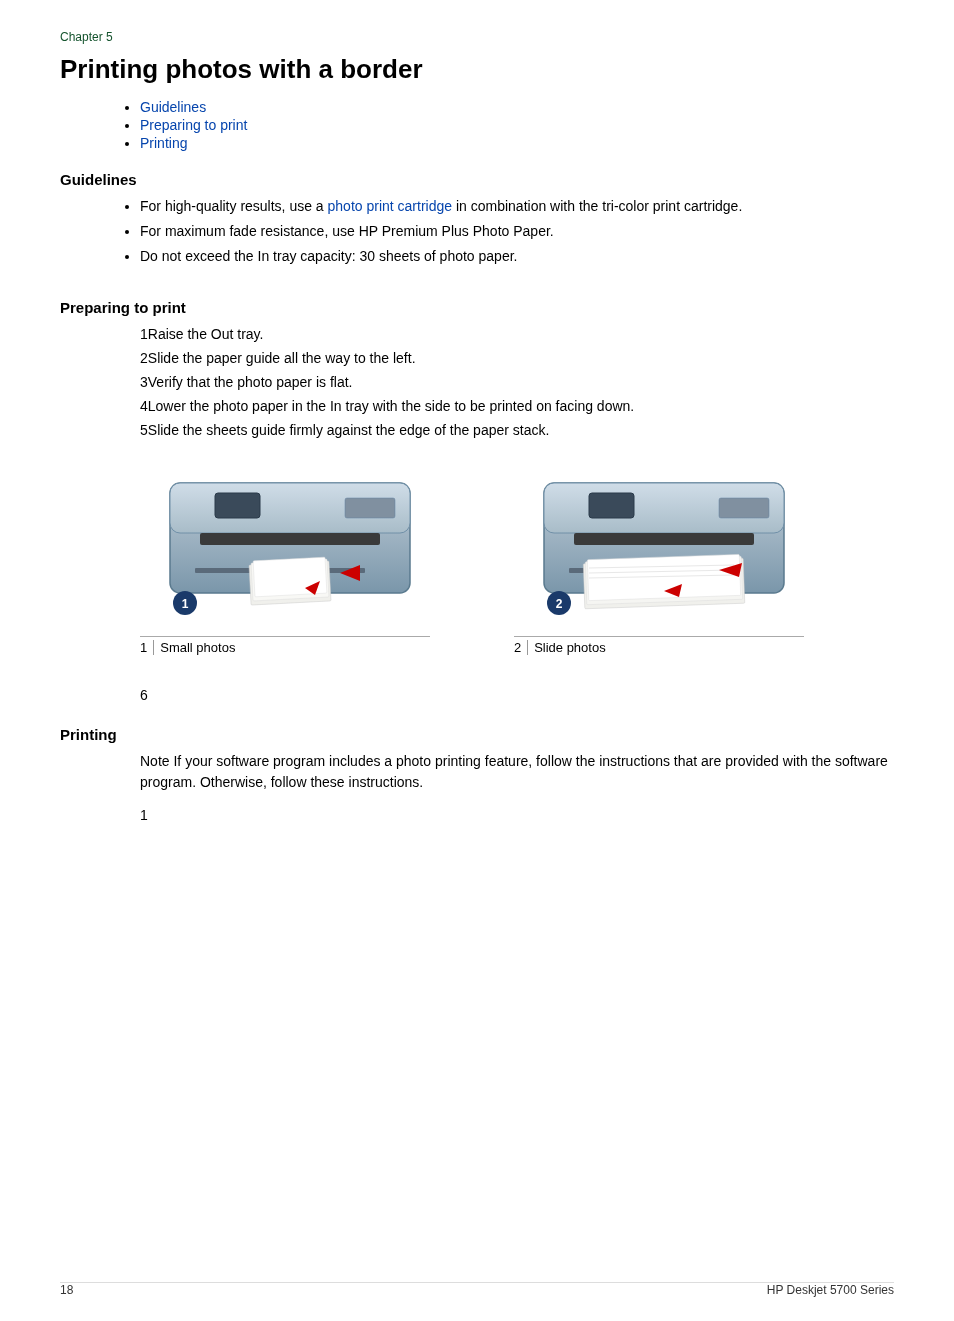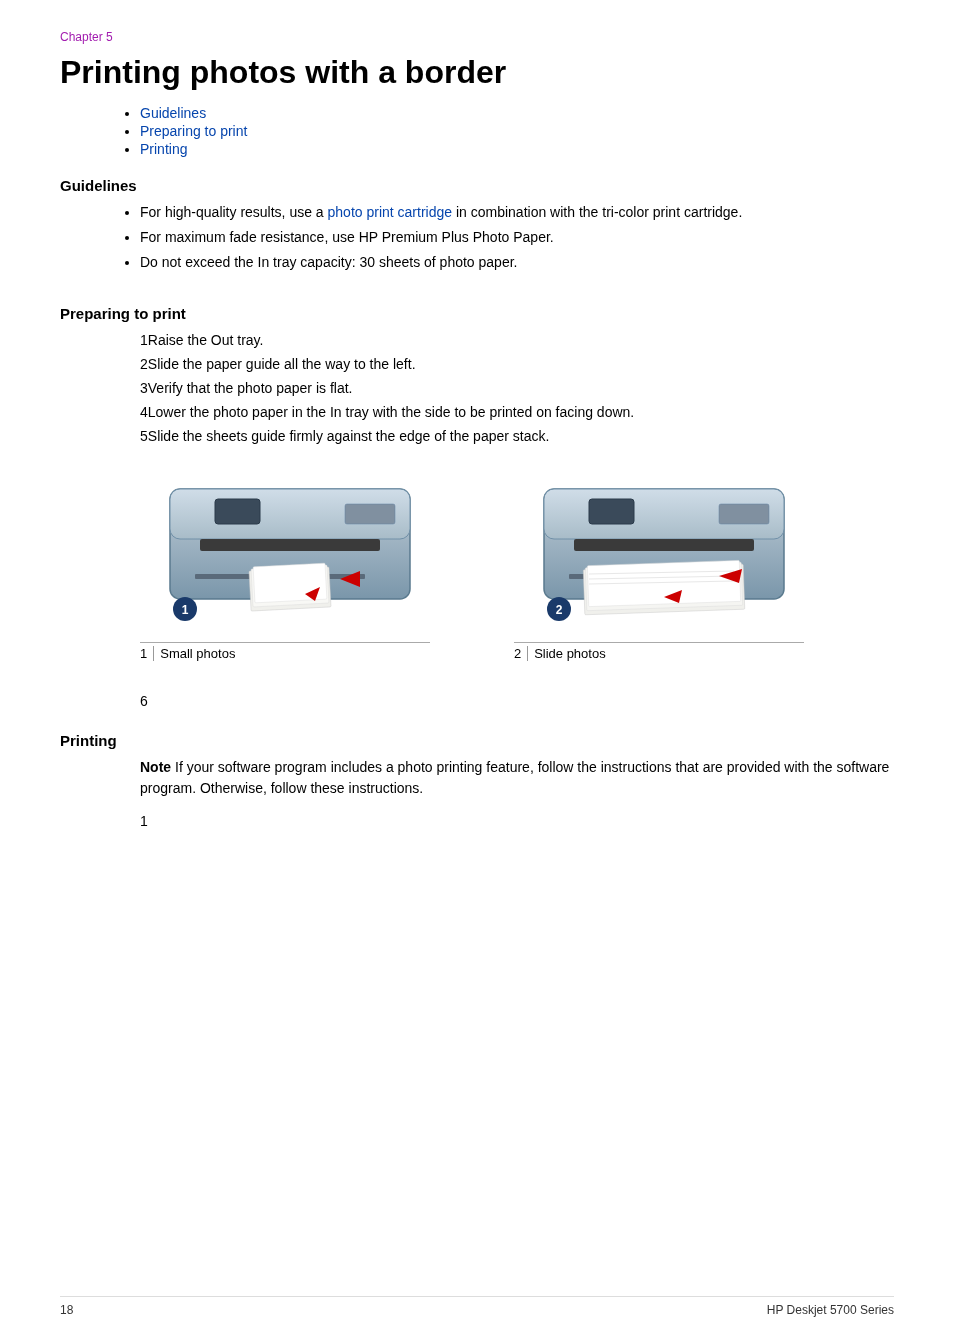--- a/index.html
+++ b/index.html
@@ -8,25 +8,25 @@
       font-size: 14px;
       color: #000;
       background: #fff;
       width: 954px;
       min-height: 1321px;
       padding: 30px 60px 40px 60px;
       position: relative;
     }
     .chapter-label {
       font-size: 12px;
-      color: #a21caf;
+      color: #14532d;
       margin-bottom: 10px;
     }
     h1.page-title {
-      font-size: 32px;
+      font-size: 26px;
       font-weight: bold;
       margin-bottom: 14px;
       border-bottom: none;
     }
     .toc-list {
       list-style: disc;
       padding-left: 80px;
       margin-bottom: 20px;
     }
     .toc-list li {
@@ -82,33 +82,32 @@
       margin-right: 6px;
       padding-right: 6px;
       border-right: 1px solid #999;
     }
     .note-block {
       margin-left: 80px;
       margin-bottom: 12px;
       line-height: 1.5;
     }
     .note-block .note-label {
-      font-weight: bold;
+      font-weight: normal;
     }
     .footer {
       position: absolute;
-      bottom: 4px;
+      bottom: 24px;
       left: 60px;
       right: 60px;
       display: flex;
       justify-content: space-between;
       font-size: 12px;
       color: #333;
       border-top: 1px solid #ddd;
-      padding-top: 6px;
     }
     
     .printer-svg {
       width: 290px;
       height: 160px;
     }
     .section-divider {
       margin-bottom: 12px;
     }
   </style>

